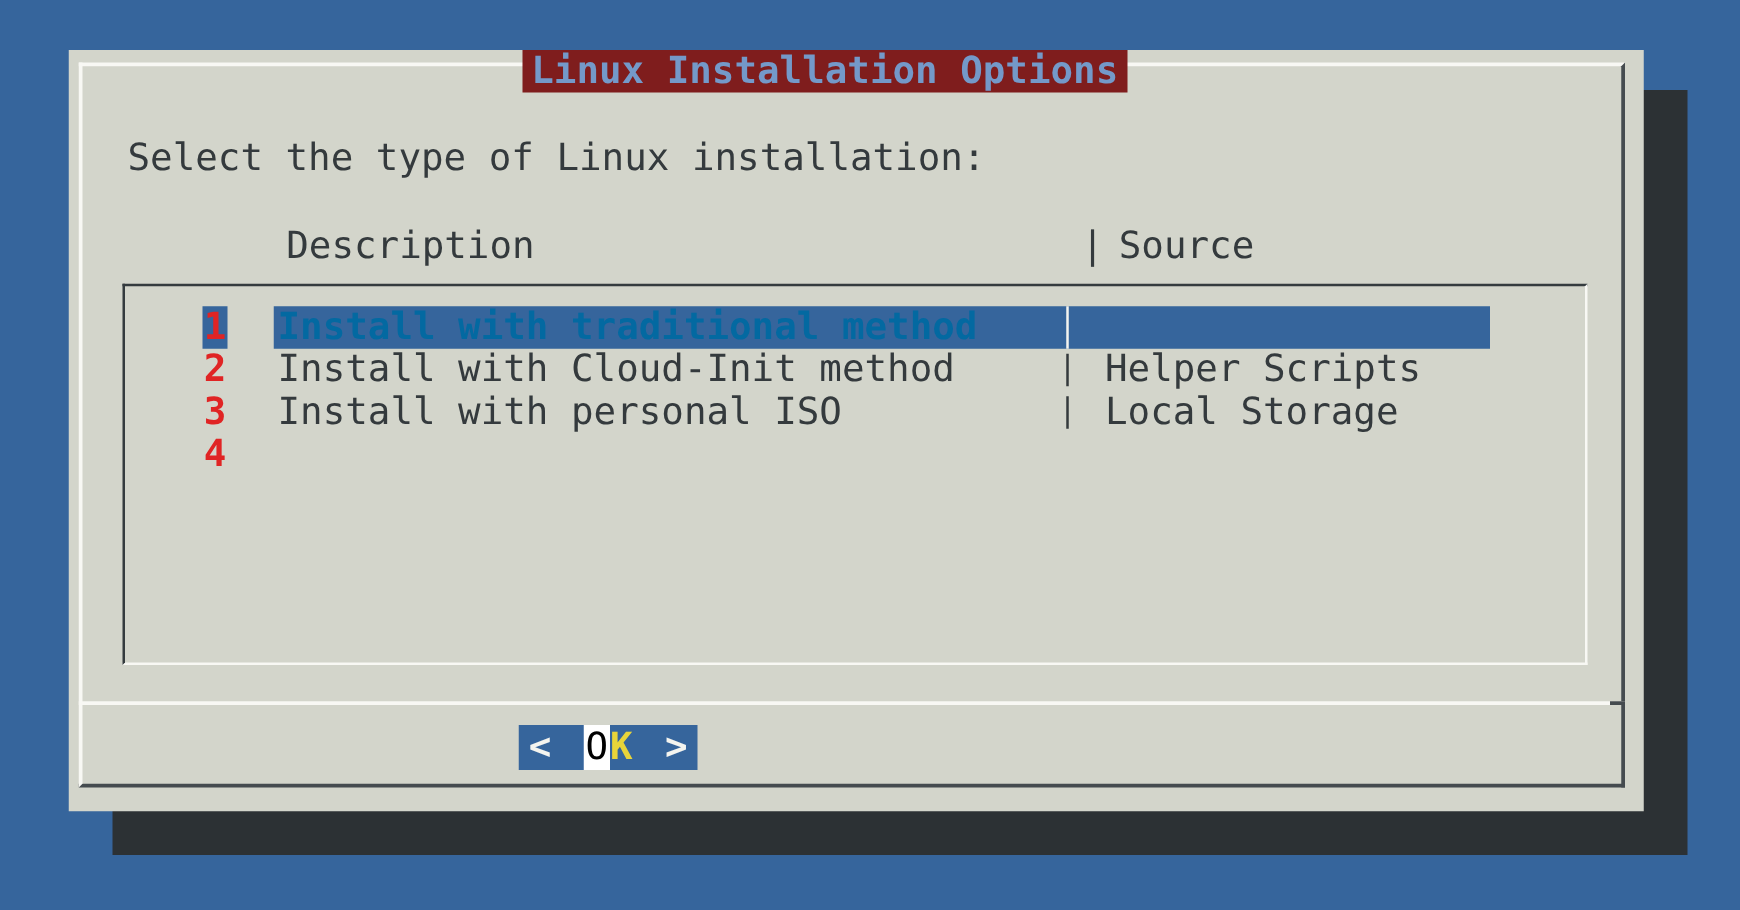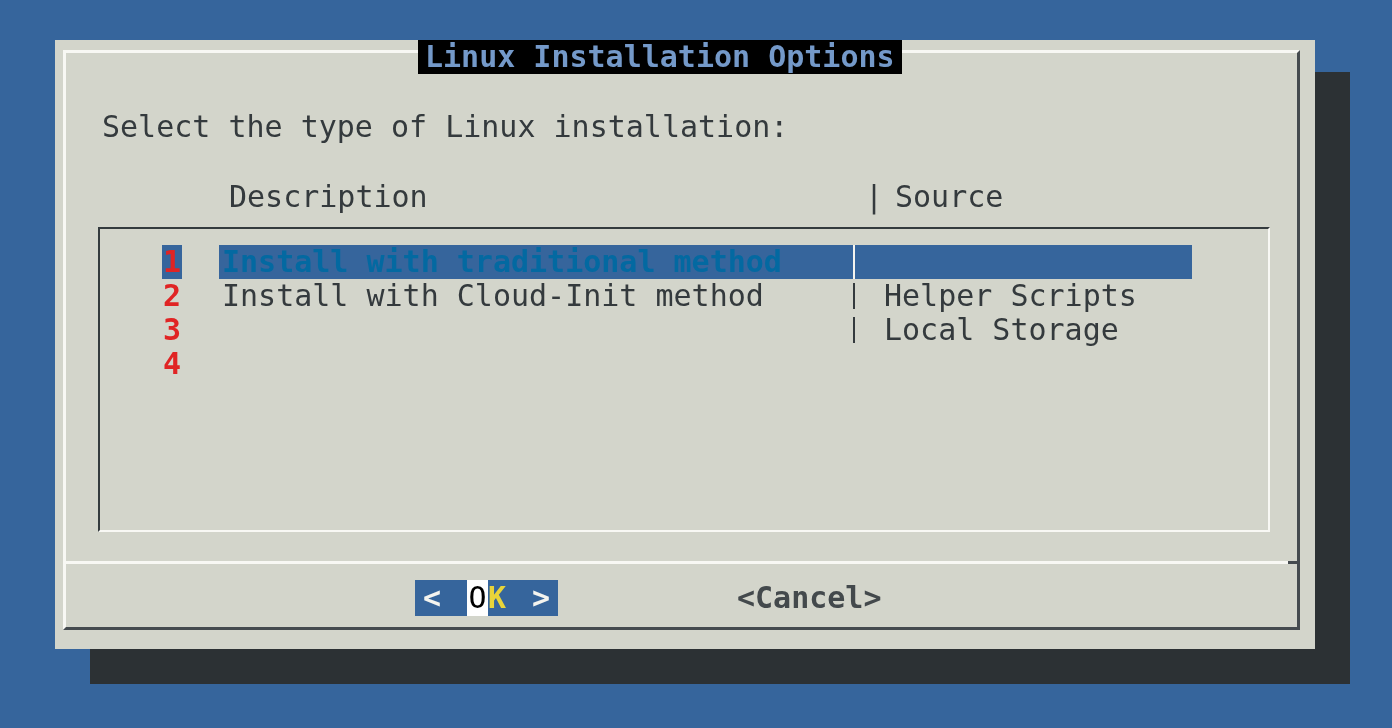--- a/index.html
+++ b/index.html
@@ -12,21 +12,21 @@
   }
   .abs{position:absolute;}
   #shadow{left:90px;top:72px;width:1260px;height:612px;background:#2c3134;}
   #dialog{left:55px;top:40px;width:1260px;height:609px;background:#d3d5cb;}
   #bevel{
     left:8px;top:10px;width:1237px;height:580px;box-sizing:border-box;
     border:3px solid;
     border-color:#f8f8f4 #454b4f #454b4f #f8f8f4;
   }
   #title{
-    left:363px;top:0;height:34px;padding:0 7px;background:#000000;
+    left:363px;top:0;height:34px;padding:0 7px;background:#7f1d1d;
     color:#7499c9;font-weight:bold;white-space:pre;z-index:3;
   }
   #prompt{left:33px;top:70px;white-space:pre;margin-left:14px;}
   #col-header{left:14px;top:140px;width:1260px;height:34px;}
   #col-desc{left:160px;}
   #col-div{left:796px;color:#343a3d;}
   #col-src{left:826px;}
   #listbox{
     left:43px;top:187px;width:1172px;height:305px;box-sizing:border-box;
     border:2px solid;
@@ -98,33 +98,33 @@
 
     <div class="abs menu-row row-1">
       <span class="abs num">2</span>
       <span class="abs desc">Install with Cloud-Init method</span>
       <div class="abs sep sep-plain"></div>
       <span class="abs src">Helper Scripts</span>
     </div>
 
     <div class="abs menu-row row-2">
       <span class="abs num">3</span>
+      <span class="abs desc">Install with personal ISO</span>
       <div class="abs sep sep-plain"></div>
       <span class="abs src">Local Storage</span>
     </div>
 
     <div class="abs menu-row row-3">
       <span class="abs num">4</span>
     </div>
 
     <div id="btn-sepline" class="abs"></div>
 
     <div id="ok-button" class="abs">
       <span class="lb">&lt;</span>
       <span class="cursor-cell">O</span>
       <span class="hot-rest">K</span>
       <span class="rb">&gt;</span>
     </div>
 
-    <div id="cancel-button" class="abs">&lt;Cancel&gt;</div>
 
   </div>
 </div>
 
 </body></html>

